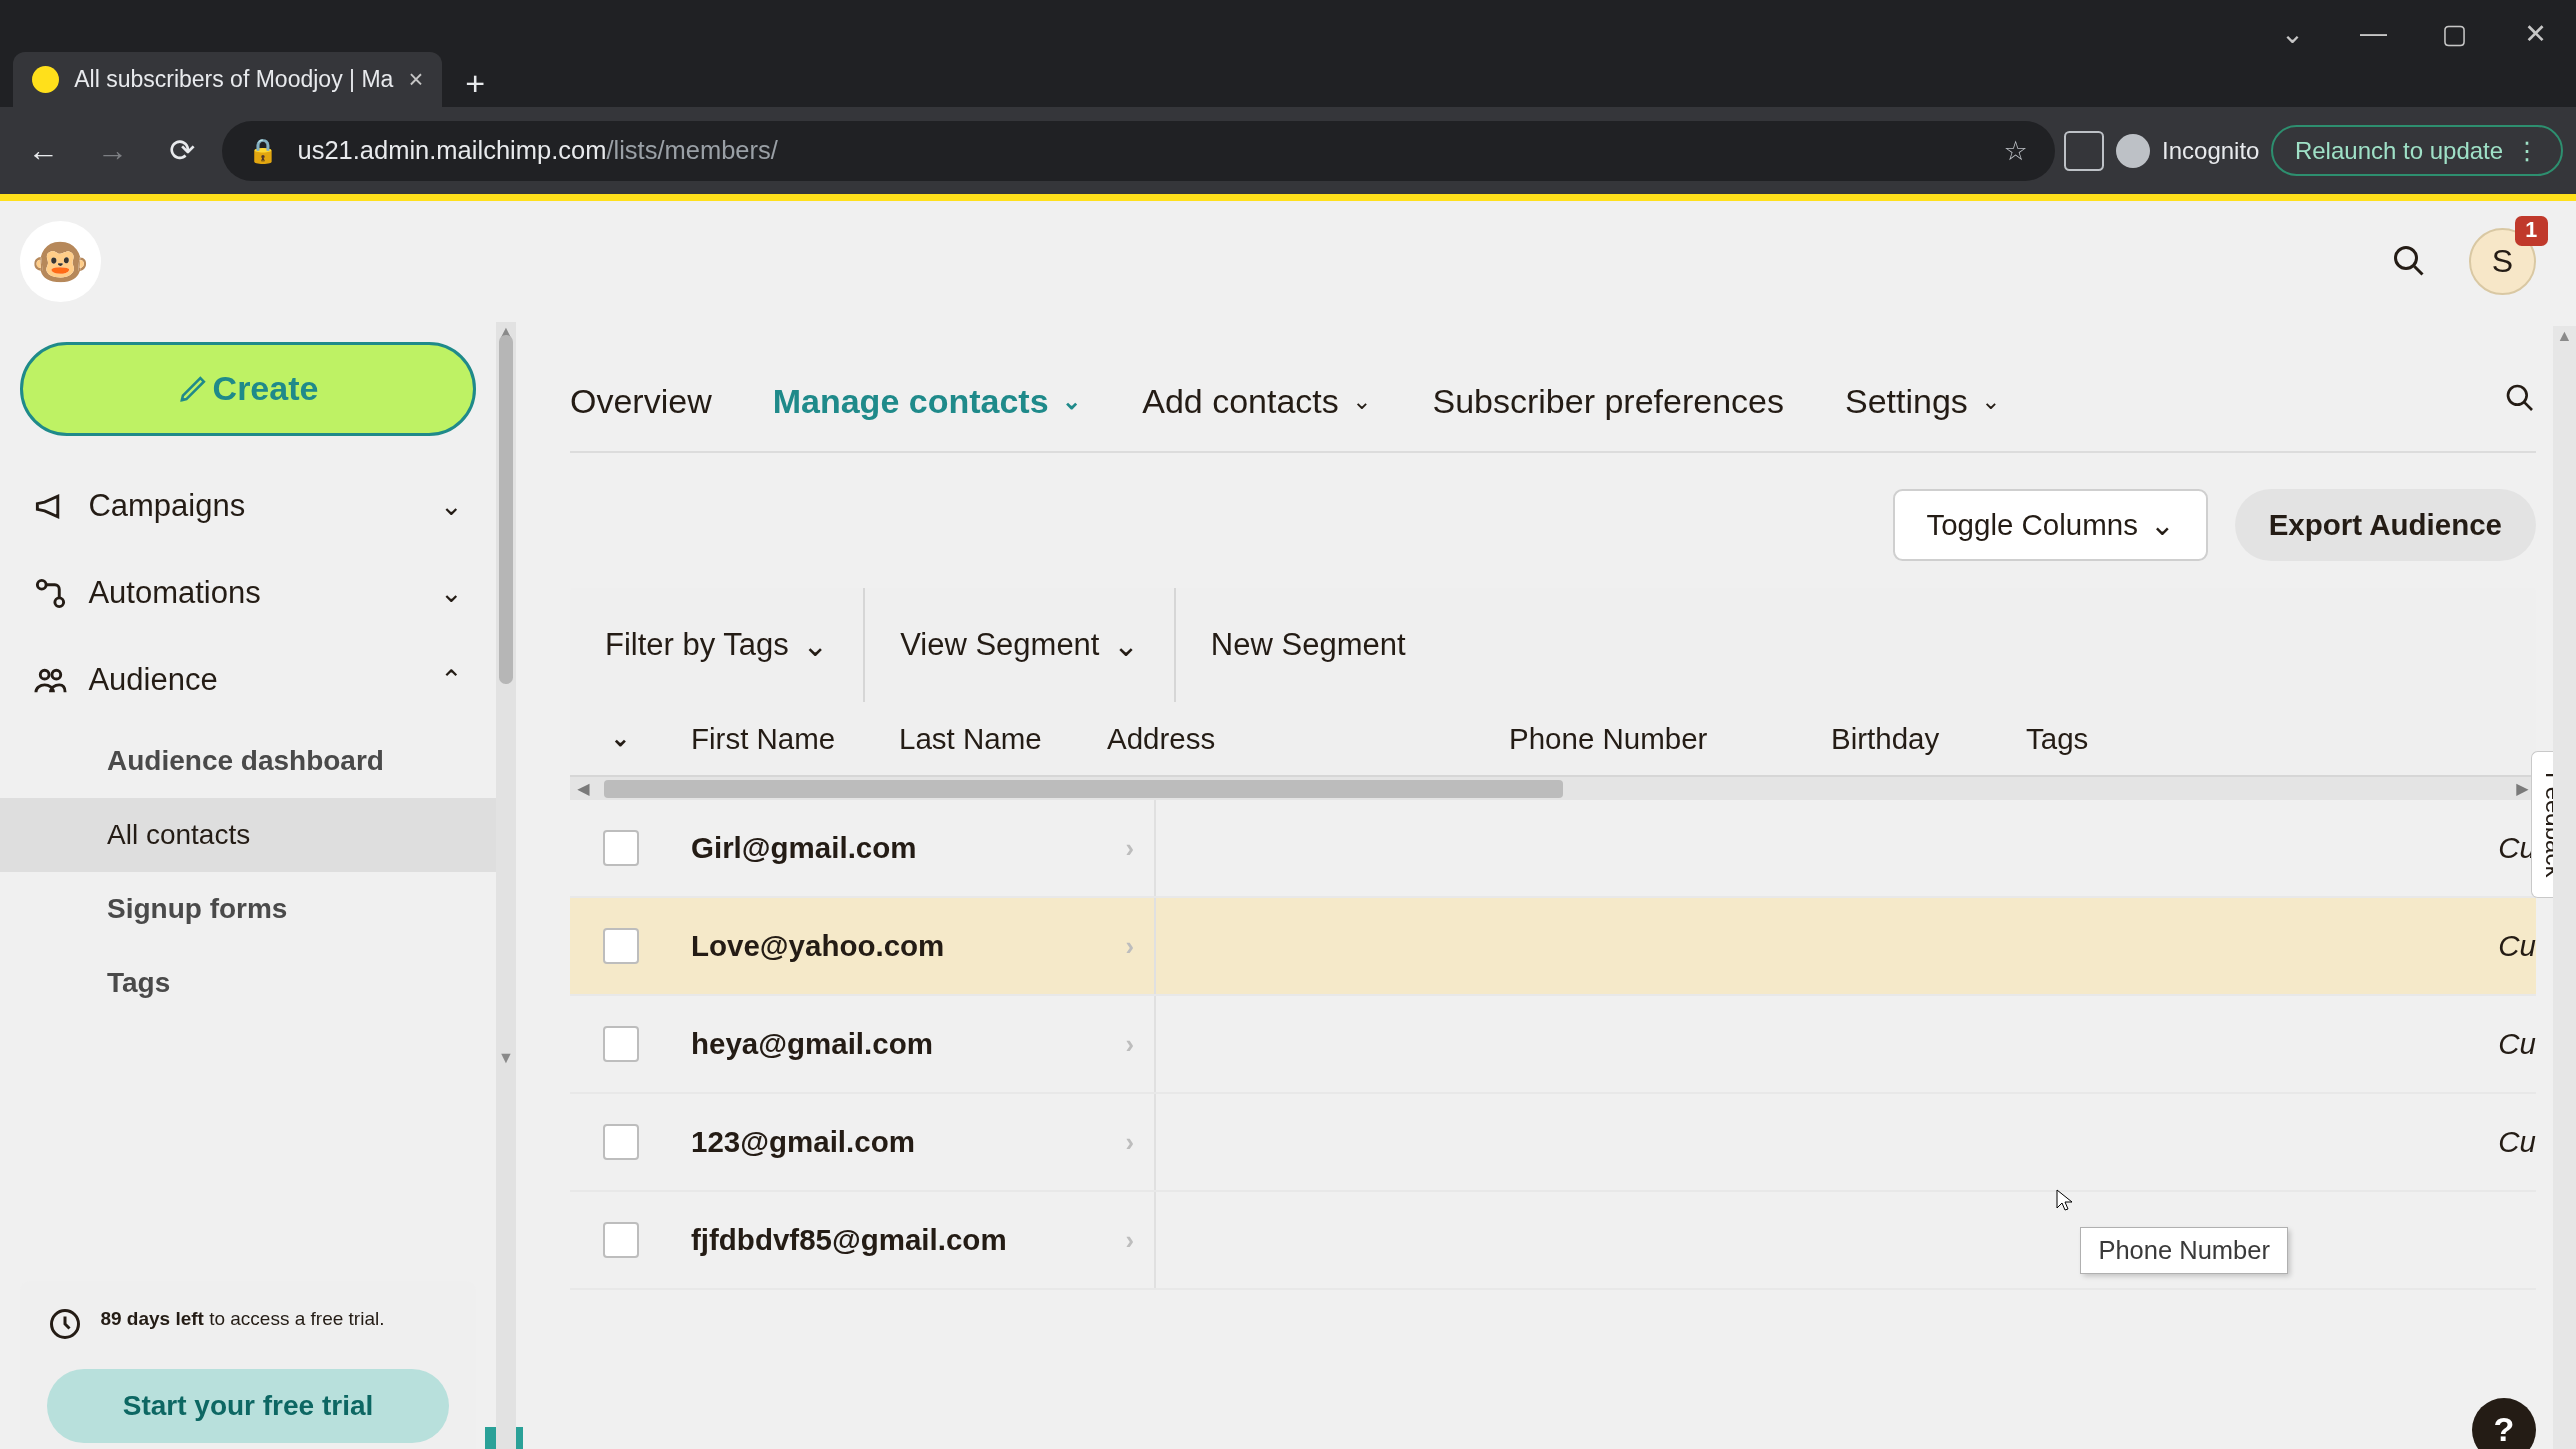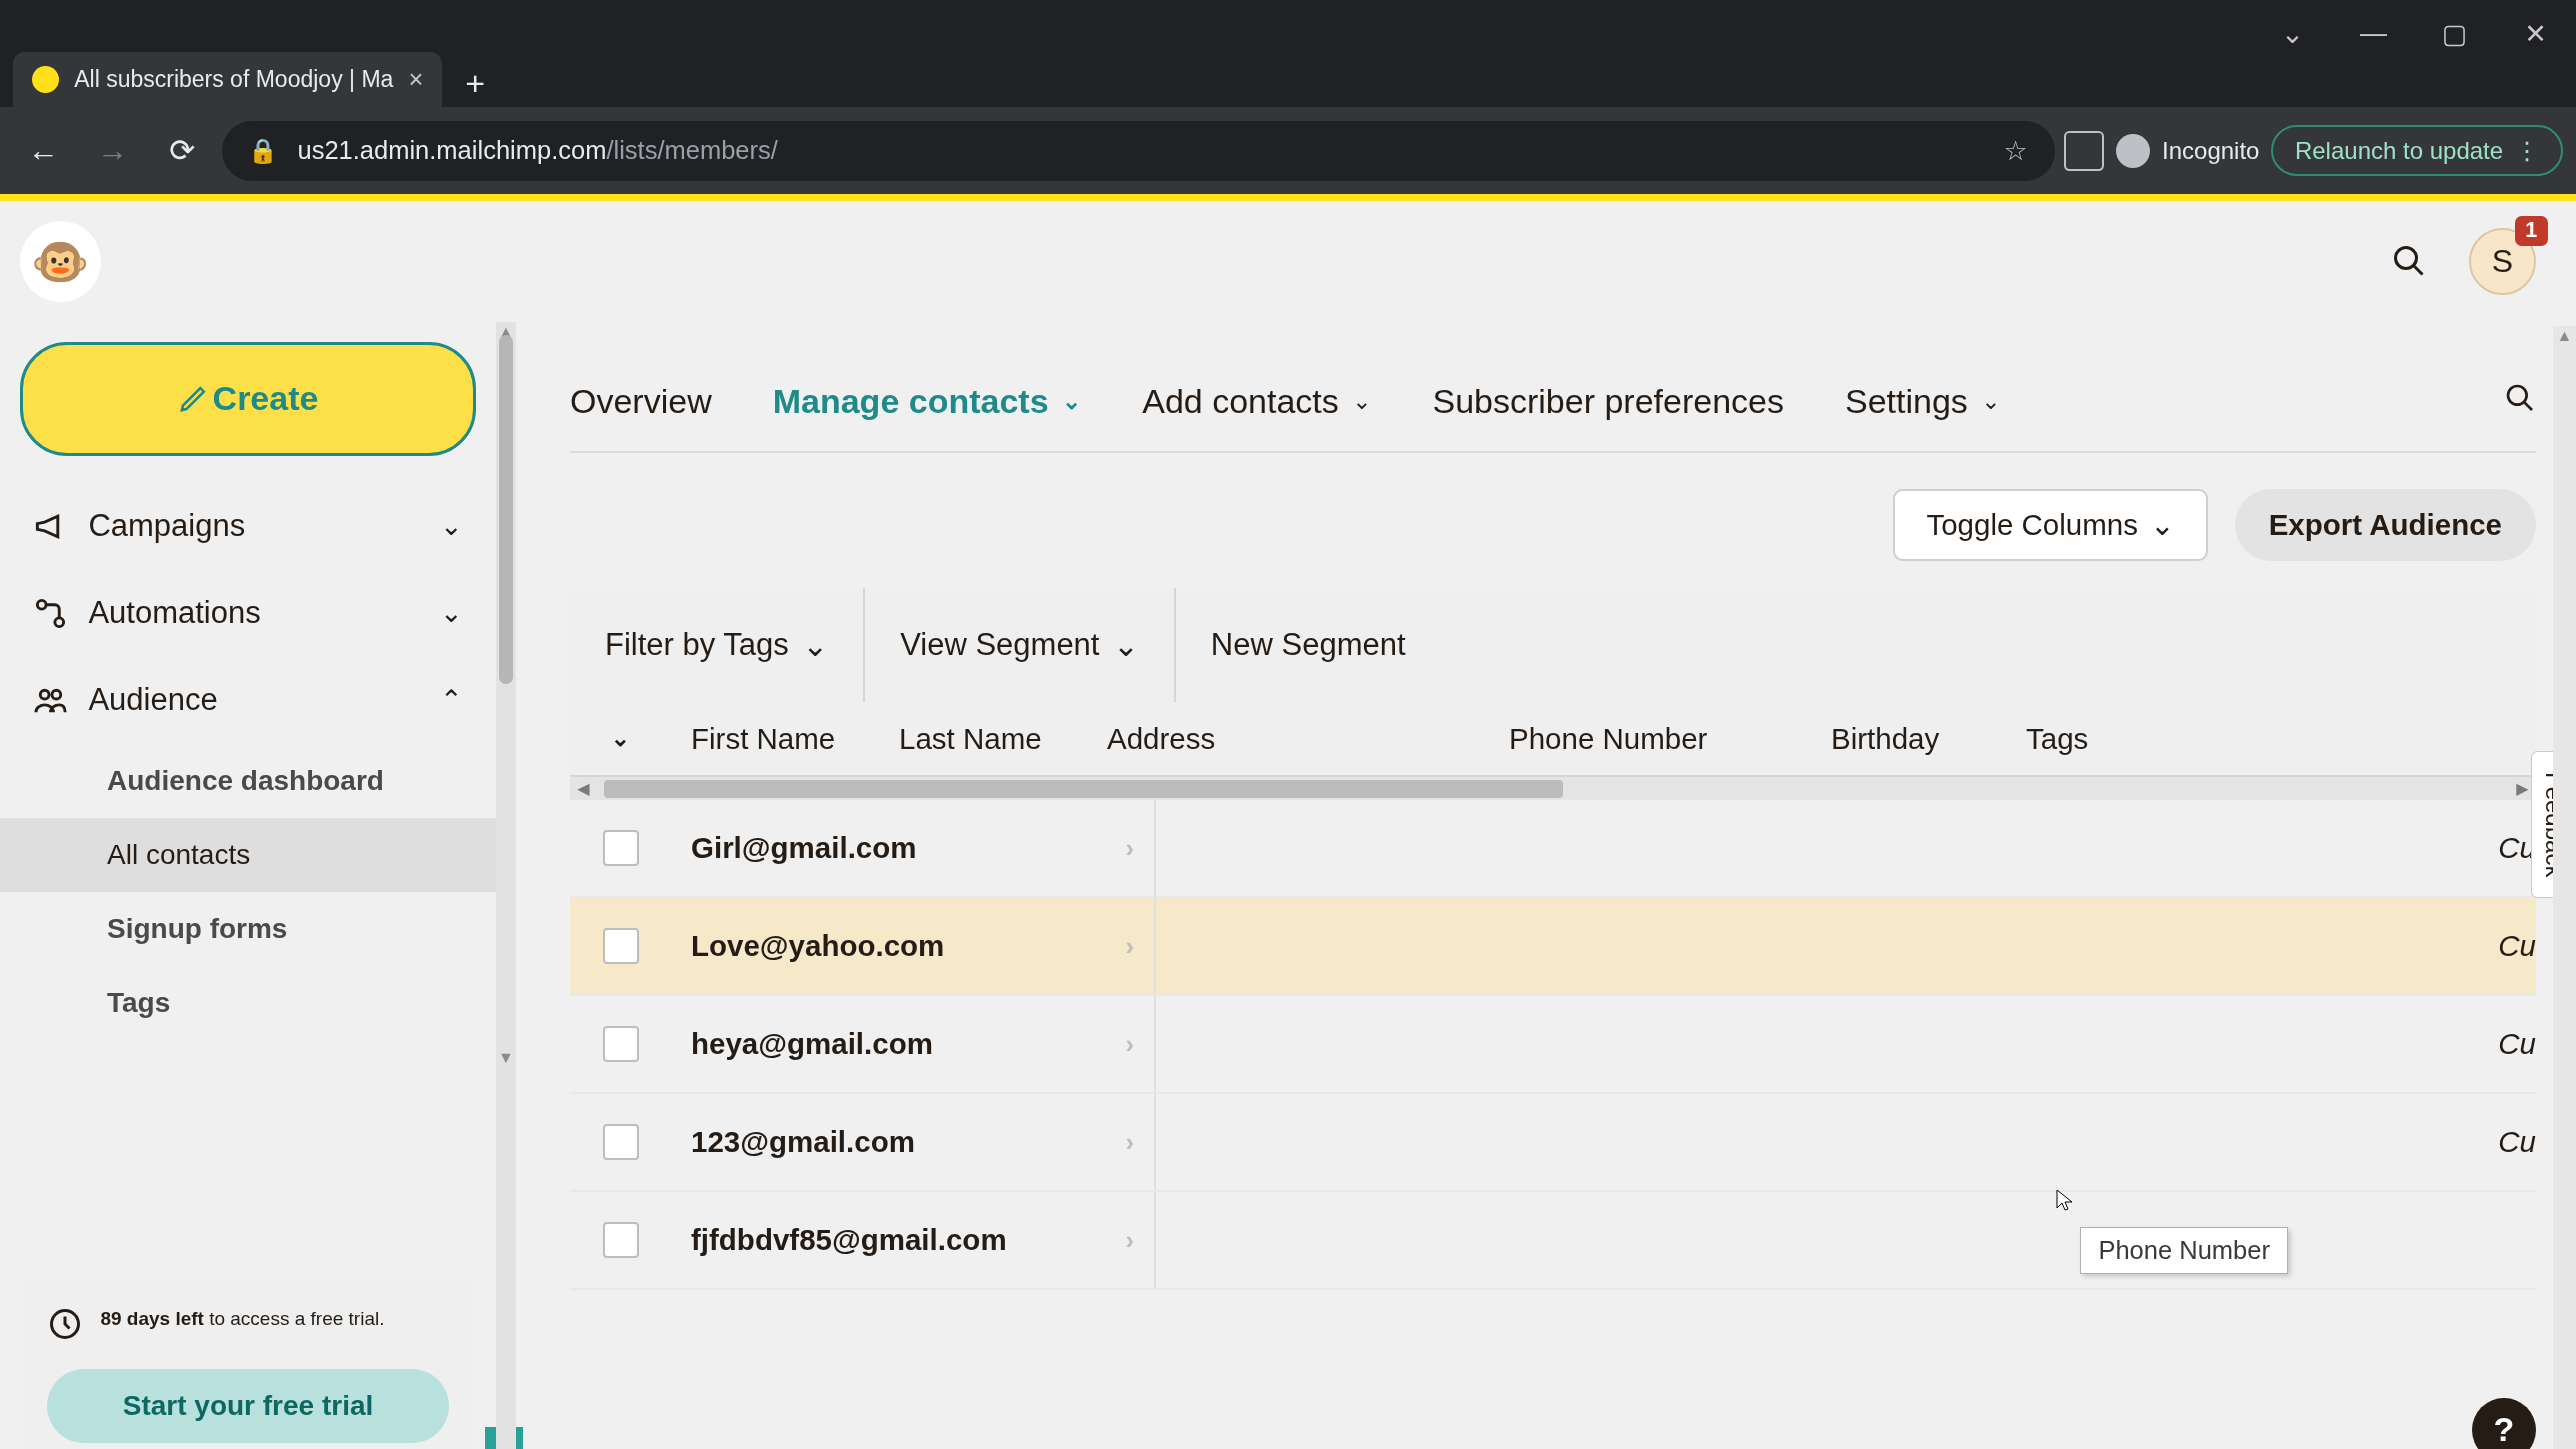--- a/index.html
+++ b/index.html
@@ -46,21 +46,21 @@
   .avatar-badge { position: absolute; top: -12px; right: -12px; background: #c0392b; color: #fff; border-radius: 6.7px; padding: 2.7px 10.7px; font-size: 21.5px; font-weight: 700; }
 
   
   .sidebar-wrap { position: absolute; left: 0; top: 121px; bottom: 0; width: 517px; display:flex; }
   .sidebar { width: 496px; padding: 20px 20px 0 20px; position: relative; }
   .mini-scroll { width: 20px; background: #e2e2e2; position: relative; }
   .mini-thumb { position: absolute; left: 2.7px; right: 2.7px; top: 13.4px; height: 349px; background: #b6b6b6; border-radius: 6.7px; }
   .mini-scroll .arr { position:absolute; left:0; right:0; text-align:center; font-size:16px; color:#8a8a8a;}
   .mini-scroll .arr.up{top:1.3px;} .mini-scroll .arr.dn{bottom:calc(100% - 745px);}
 
-  .create-btn { width: 456px; height: 114px; border: 3.4px solid #1f8a8a; border-radius: 47px; background: #fde047; display: flex; align-items: center; justify-content: center; gap: 4px; color: #1f8a8a; font-size: 34px; font-weight: 600; cursor: pointer; }
+  .create-btn { width: 456px; height: 94px; border: 3.4px solid #1f8a8a; border-radius: 47px; background: #bef264; display: flex; align-items: center; justify-content: center; gap: 4px; color: #1f8a8a; font-size: 34px; font-weight: 600; cursor: pointer; }
   .create-btn svg { width: 31px; height: 31px; }
 
   .nav-item { display: flex; align-items: center; gap: 20px; height: 87px; padding: 0 13.4px; font-size: 31px; color: #241c15; cursor: pointer; border-radius: 6.7px; }
   .nav-item .chev { margin-left: auto; font-size: 27px; color: #241c15; }
   .nav-item svg { width: 35px; height: 35px; flex-shrink: 0; }
   .sub-item { padding-left: 87px; height: 74px; display:flex; align-items:center; font-size: 28px; color: #4a4a4a; cursor: pointer; border-radius: 6.7px; font-weight: bold; }
   .sub-item.active { background: #dedede; color: #241c15; font-weight: 500; border-radius: 0; margin: 0 -20px; padding-left: 107px; }
 
   .trial-box { position: absolute; left: 20px; right: 20px; bottom: 20px; background: #efefef; border-radius: 9.4px; padding: 25.5px 27px; width: 456px; }
   .trial-top { display:flex; gap: 17.4px; font-size: 19px; color: #241c15; line-height: 1.4; }

